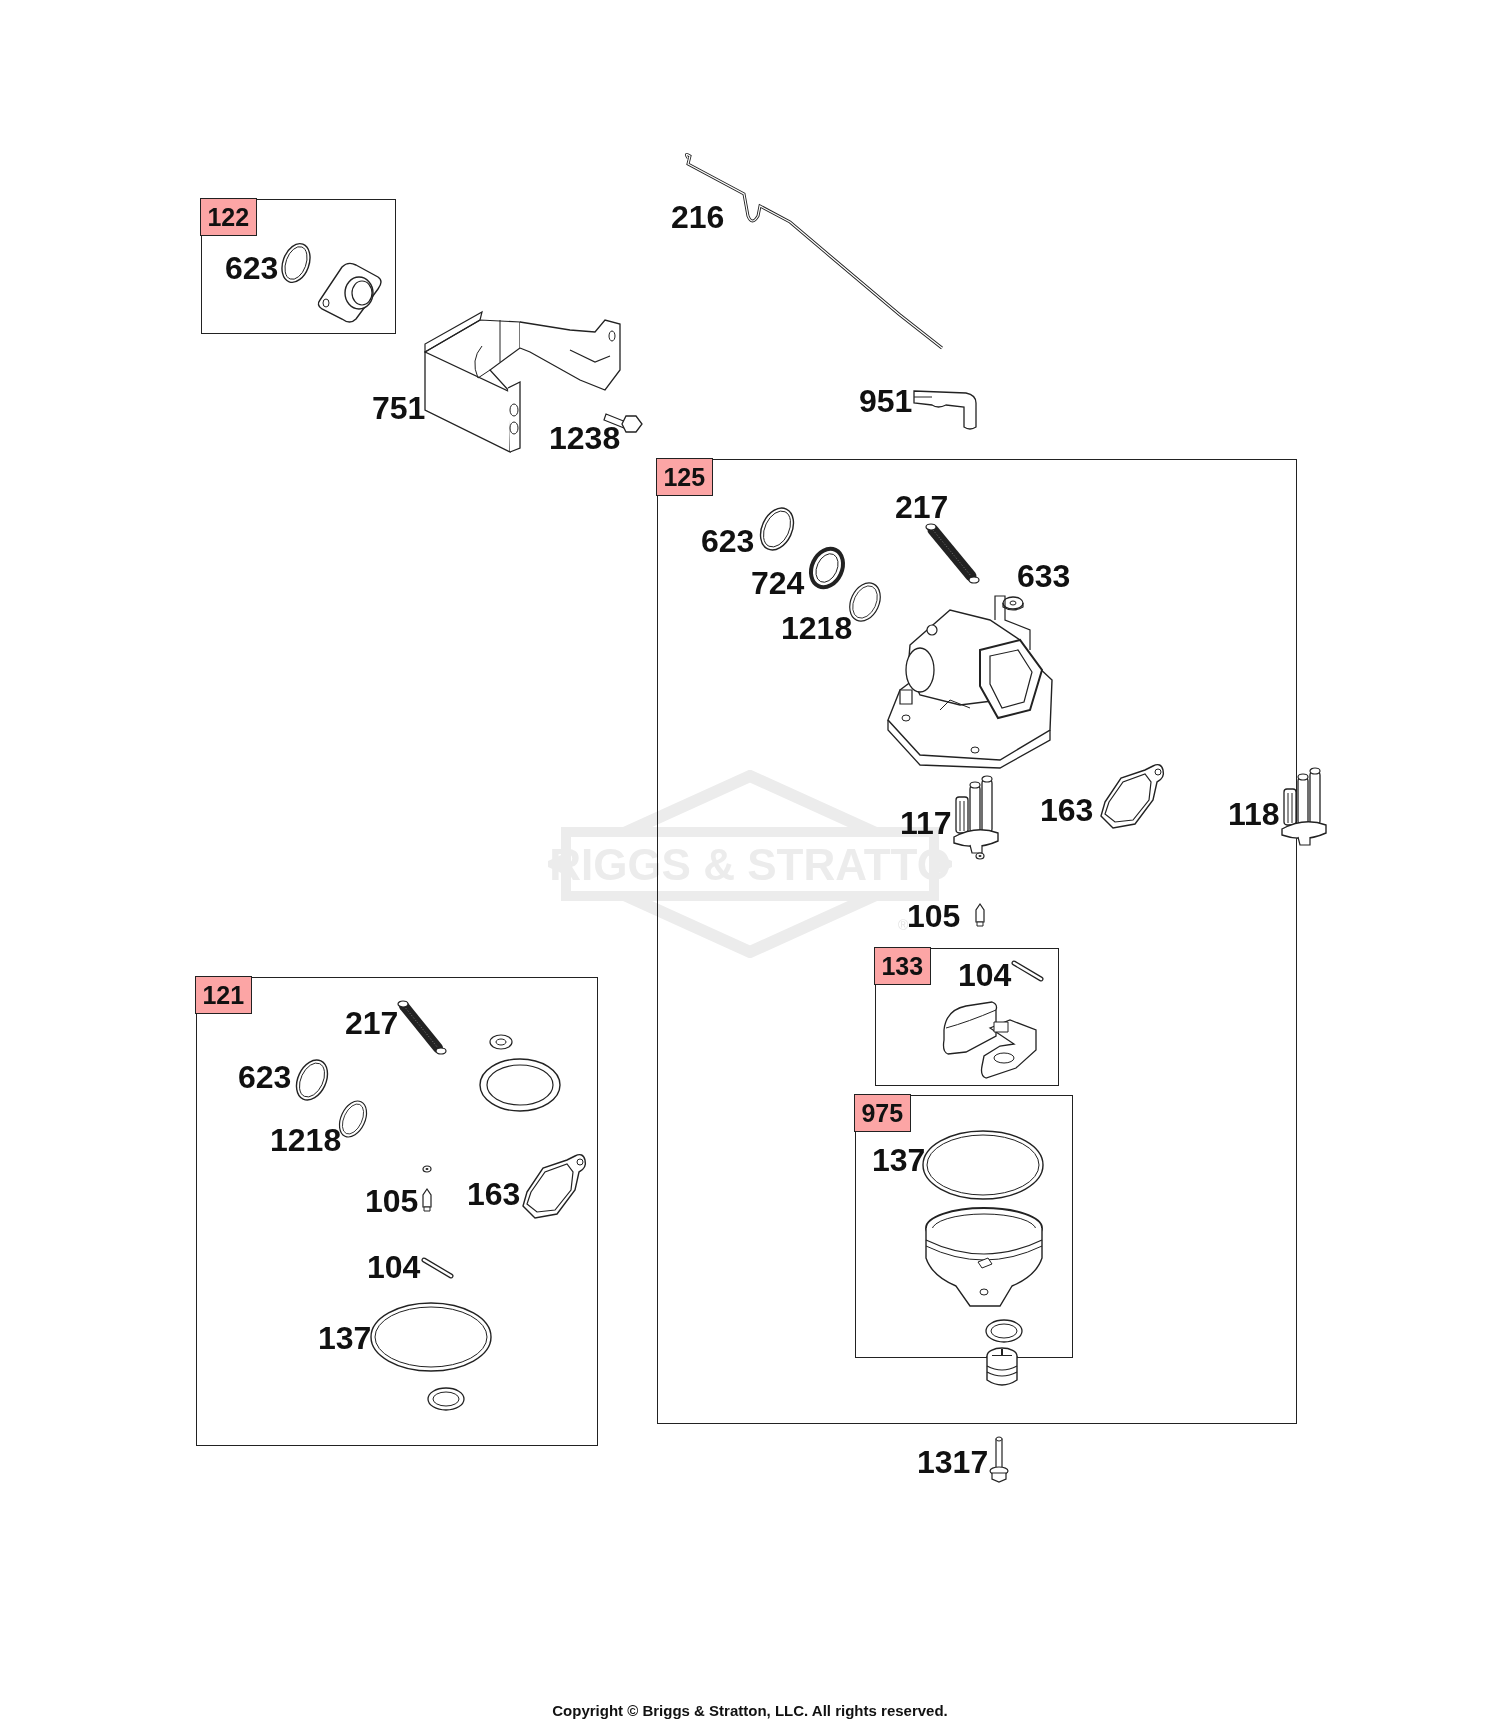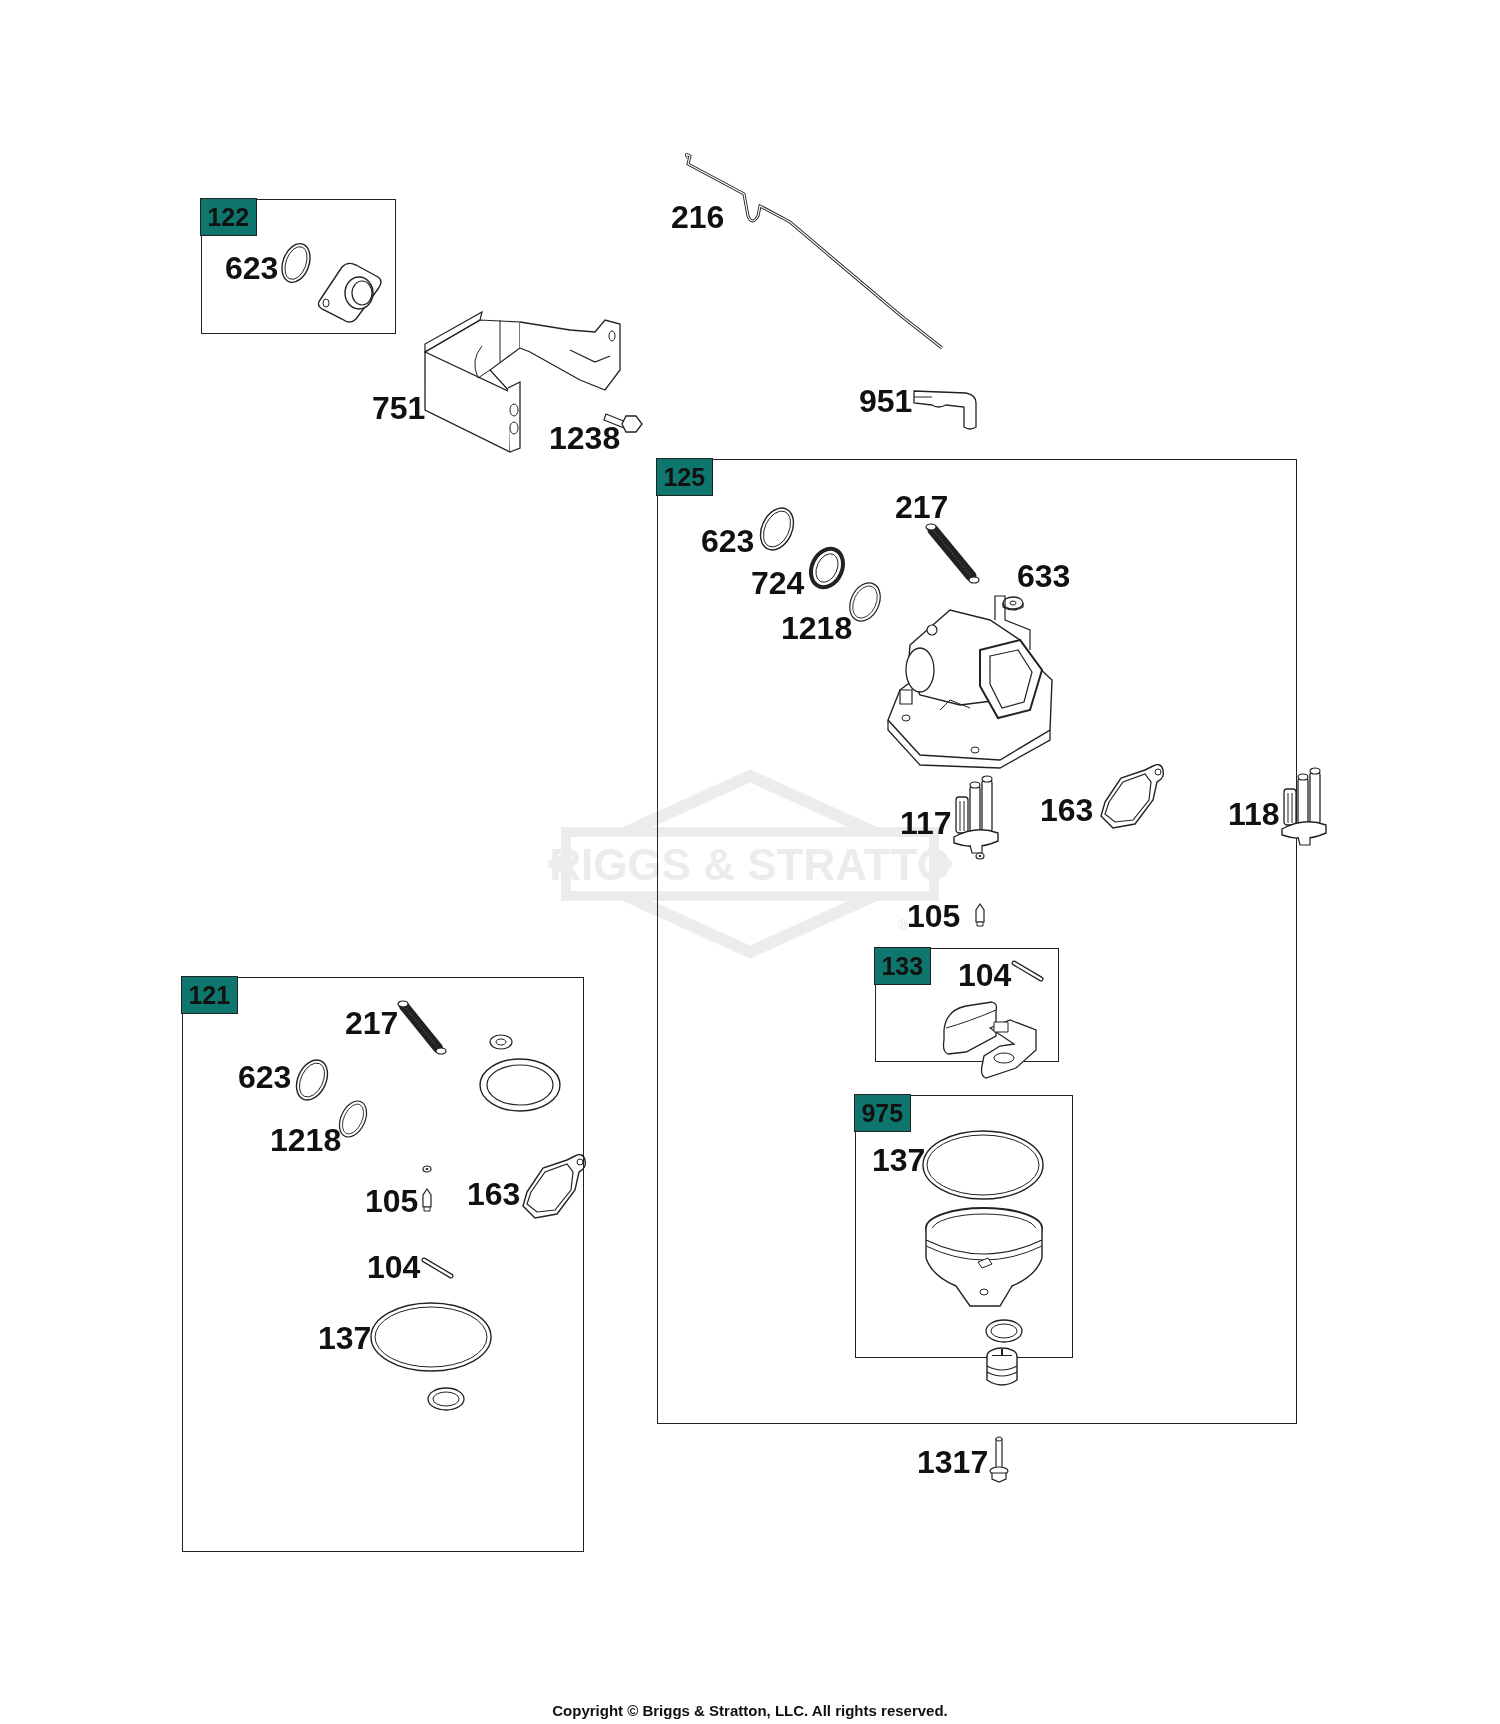--- a/index.html
+++ b/index.html
@@ -1,21 +1,21 @@
 <!DOCTYPE html>
 <html><head>
 <meta charset="utf-8">
 <style>
   html, body { margin: 0; padding: 0; background: #ffffff; }
   body { width: 1500px; height: 1724px; position: relative; overflow: hidden;
          font-family: "Liberation Sans", sans-serif; color: #111; }
   .lbl { position: absolute; font-family: "Liberation Sans", sans-serif; font-weight: bold;
          font-size: 32px; line-height: 26px; color: #111; white-space: nowrap; }
   .box { position: absolute; border: 1.6px solid #222; box-sizing: border-box; background: transparent; }
-  .box-tag { position: absolute; left: -1.6px; top: -1.6px; border: 1.6px solid #222; background: #0f766e;
+  .box-tag { position: absolute; left: -1.6px; top: -1.6px; border: 1.6px solid #222; background: #fca5a5;
              font-weight: bold; font-size: 25px; line-height: 25px; padding: 6px 7px 5px 6px; }
   svg.part { position: absolute; overflow: visible; }
   svg.part * { vector-effect: non-scaling-stroke; }
   .wm { position: absolute; left: 548px; top: 770px; width: 404px; height: 188px; }
   .copyright { position: absolute; left: 0; width: 1500px; top: 1702px; text-align: center;
                font-size: 15px; font-weight: bold; color: #111; }
 </style>
 </head>
 <body>
 
@@ -139,21 +139,21 @@
   <circle cx="63" cy="12" r="3" fill="none" stroke="#222" stroke-width="1"></circle>
 </svg>
 <div class="lbl" style="left:907px;top:903px;">105</div>
 <svg class="part" style="left:970px;top:850px;" width="20" height="80">
   <ellipse cx="10" cy="6" rx="4" ry="3" fill="#fff" stroke="#222" stroke-width="1.2"></ellipse>
   <ellipse cx="10" cy="6" rx="1.5" ry="1" fill="#222"></ellipse>
   <path d="M10,54 L6,60 L6,72 L14,72 L14,60 Z" fill="#fff" stroke="#222" stroke-width="1.2"></path>
   <rect x="7" y="72" width="6" height="4" fill="#fff" stroke="#222" stroke-width="1"></rect>
 </svg>
 
-<div class="box" style="left:875px;top:948px;width:184px;height:114px;padding-left:42px;">
+<div class="box" style="left:875px;top:948px;width:184px;height:138px;padding-left:42px;">
   <div class="box-tag">133</div>
 </div>
 <div class="lbl" style="left:958px;top:962px;">104</div>
 <svg class="part" style="left:1011px;top:960px;" width="34" height="22">
   <line x1="3" y1="3" x2="30" y2="19" stroke="#222" stroke-width="5" stroke-linecap="round"></line>
   <line x1="3" y1="3" x2="30" y2="19" stroke="#fff" stroke-width="2.5" stroke-linecap="round"></line>
 </svg>
 <svg class="part" style="left:940px;top:1000px;" width="100" height="80">
   <path d="M4,30 Q6,10 26,6 L52,2 Q58,4 56,10 L56,36 L26,52 L8,54 Q2,52 4,40 Z" fill="#fff" stroke="#222" stroke-width="1.3"></path>
   <path d="M6,28 Q28,22 56,10" fill="none" stroke="#222" stroke-width="1"></path>
@@ -204,21 +204,21 @@
 </svg>
 
 <div class="lbl" style="left:917px;top:1449px;">1317</div>
 <svg class="part" style="left:988px;top:1435px;" width="22" height="48">
   <path d="M8,4 L14,4 L14,34 L8,34 Z" fill="#fff" stroke="#222" stroke-width="1.2"></path>
   <ellipse cx="11" cy="4" rx="3" ry="2" fill="#fff" stroke="#222" stroke-width="1"></ellipse>
   <ellipse cx="11" cy="36" rx="9" ry="4" fill="#fff" stroke="#222" stroke-width="1.2"></ellipse>
   <polygon points="4,38 18,38 18,44 11,47 4,44" fill="#fff" stroke="#222" stroke-width="1.2"></polygon>
 </svg>
 
-<div class="box" style="left:182px;top:977px;width:402px;height:575px;">
+<div class="box" style="left:196px;top:977px;width:402px;height:469px;">
   <div class="box-tag">121</div>
 </div>
 <div class="lbl" style="left:345px;top:1010px;">217</div>
 <svg class="part" style="left:398px;top:1000px;" width="48" height="56">
   <line x1="6" y1="6" x2="40" y2="48" stroke="#222" stroke-width="10" stroke-linecap="round"></line>
   <line x1="6" y1="6" x2="40" y2="48" stroke="#777" stroke-width="1" stroke-dasharray="1 2"></line>
   <ellipse cx="5" cy="4" rx="5" ry="3" fill="#fff" stroke="#222" stroke-width="1.2"></ellipse>
   <ellipse cx="43" cy="51" rx="5" ry="3" fill="#fff" stroke="#222" stroke-width="1.2"></ellipse>
 </svg>
 <svg class="part" style="left:488px;top:1033px;" width="26" height="18">

